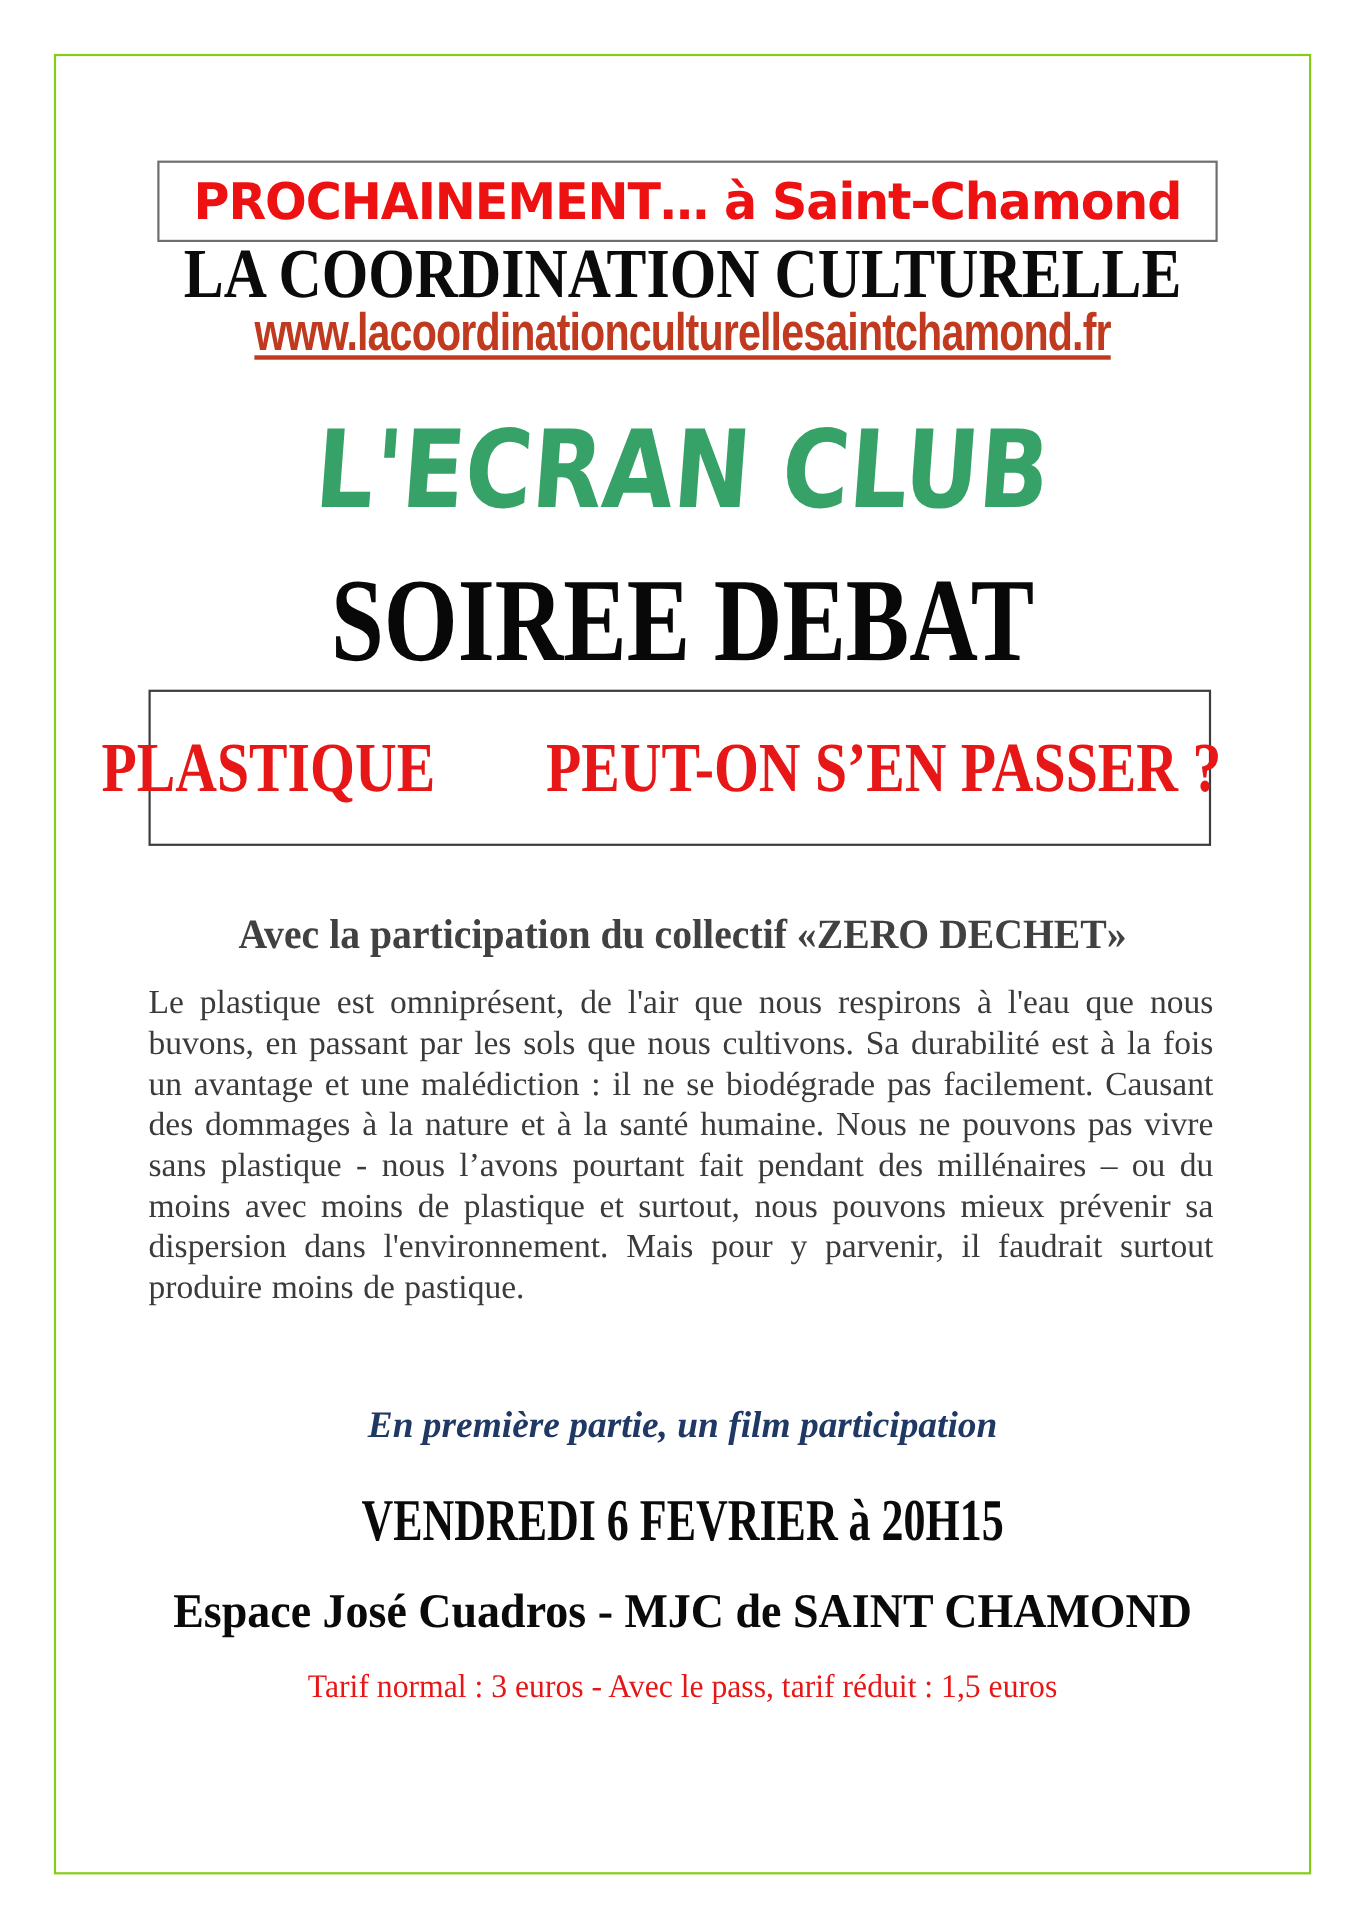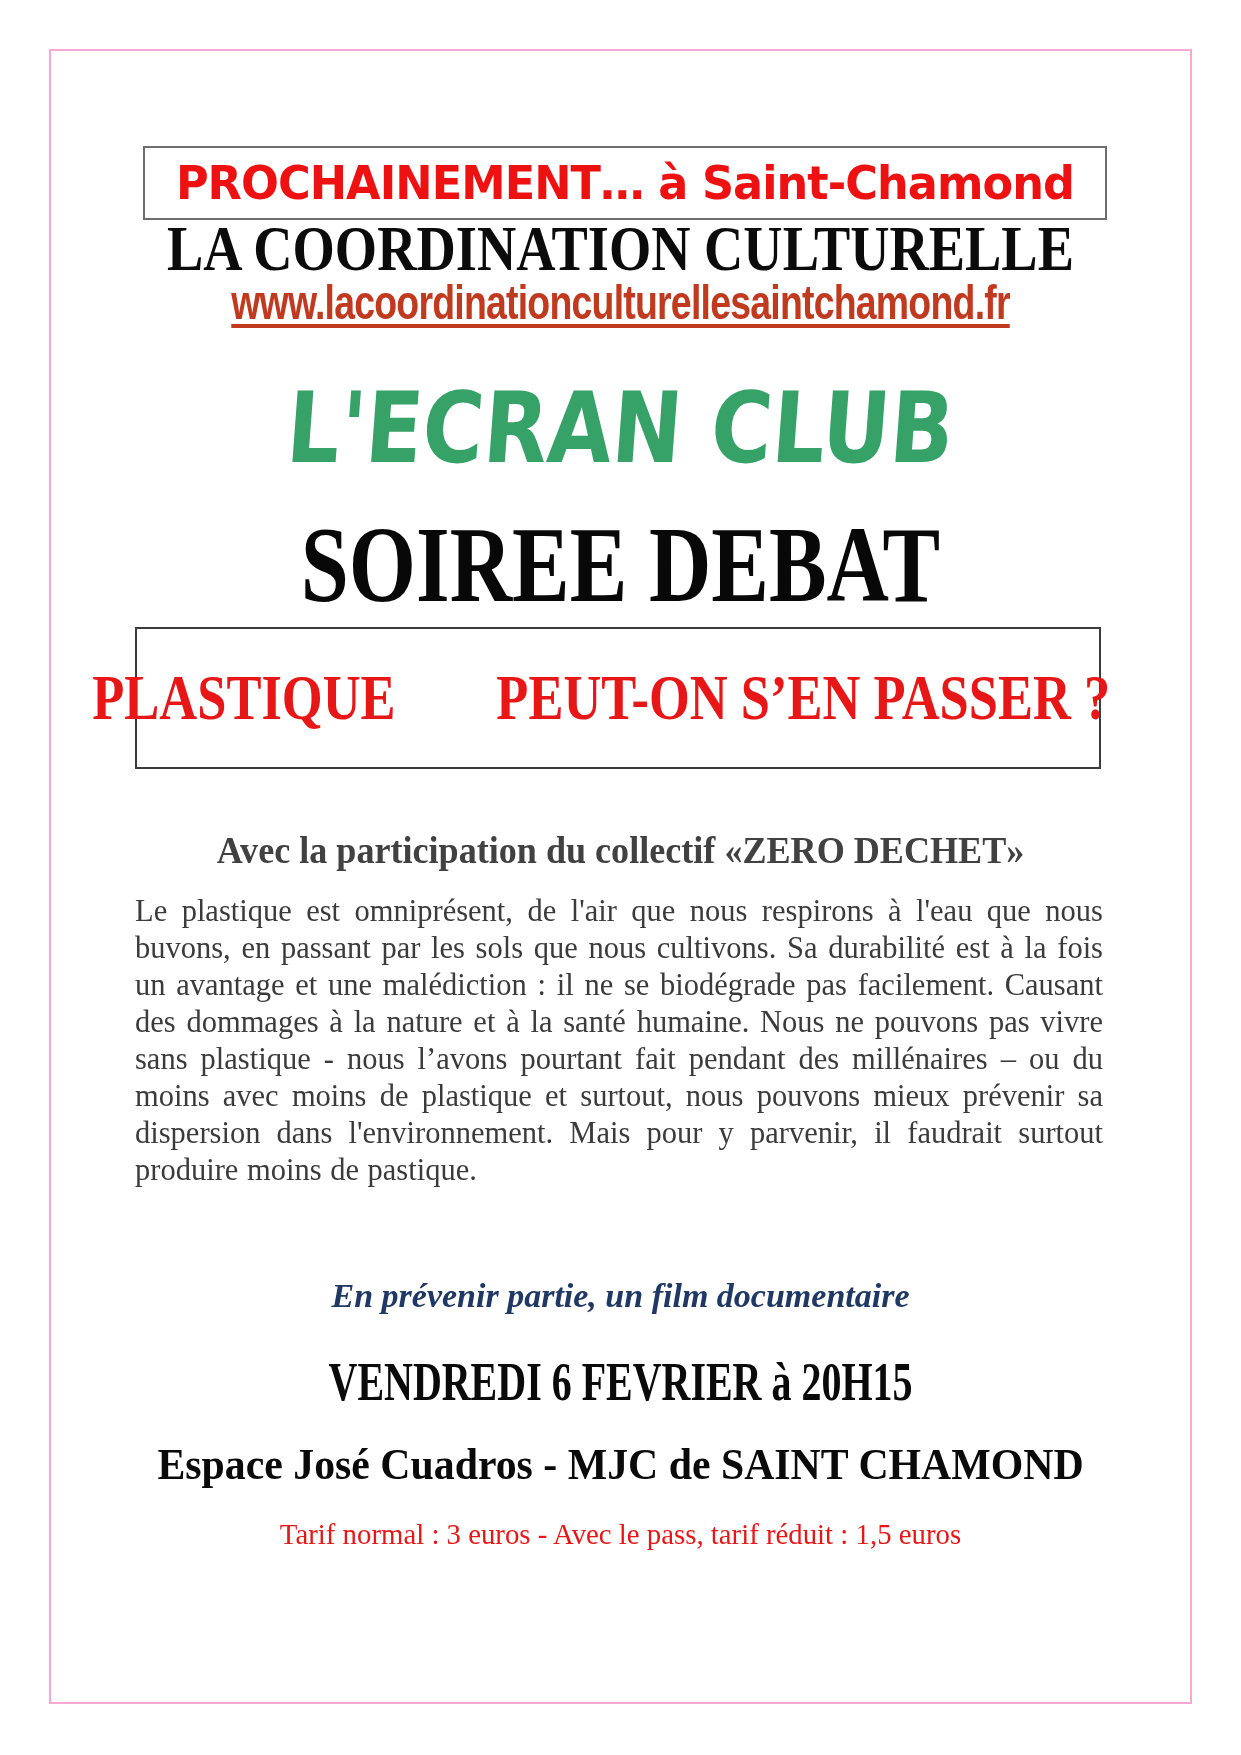--- a/index.html
+++ b/index.html
@@ -13,21 +13,21 @@
     position: relative;
     font-family: "Liberation Serif", serif;
     overflow: hidden;
   }
   .frame {
     position: absolute;
     left: 49px;
     top: 49px;
     width: 1139px;
     height: 1651px;
-    border: 2px solid #f9a8d4;
+    border: 2px solid #84cc16;
     background: #ffffff;
   }
   .abs { position: absolute; left: 0; right: 0; }
 
   
   .banner-box {
     position: absolute;
     left: 92px;
     top: 95px;
     width: 960px;
@@ -208,21 +208,21 @@
 
   <div class="topic-box">
     <div class="topic-line">PLASTIQUE</div>
     <div class="topic-line">PEUT-ON S’EN PASSER ?</div>
   </div>
 
   <div class="abs participation">Avec la participation du collectif  «ZERO DECHET»</div>
 
   <p class="description">Le plastique est omniprésent, de l'air que nous respirons à l'eau que nous buvons, en passant par les sols que nous cultivons. Sa durabilité est à la fois un avantage et une malédiction : il ne se biodégrade pas facilement. Causant des dommages à la nature et à la santé humaine. Nous ne pouvons pas vivre sans plastique - nous l’avons pourtant fait pendant des millénaires – ou du moins avec moins de plastique et surtout, nous pouvons mieux prévenir sa dispersion dans l'environnement. Mais pour y parvenir, il faudrait surtout produire moins de pastique.</p>
 
-  <div class="abs film-note">En prévenir partie, un film documentaire</div>
+  <div class="abs film-note">En première partie, un film participation</div>
 
   <div class="abs date-time">VENDREDI 6 FEVRIER à 20H15</div>
 
   <div class="abs venue">Espace José Cuadros - MJC de SAINT CHAMOND</div>
 
   <div class="abs pricing">Tarif normal : 3 euros - Avec le pass, tarif réduit : 1,5 euros</div>
 
 </div>
 
 </body></html>

